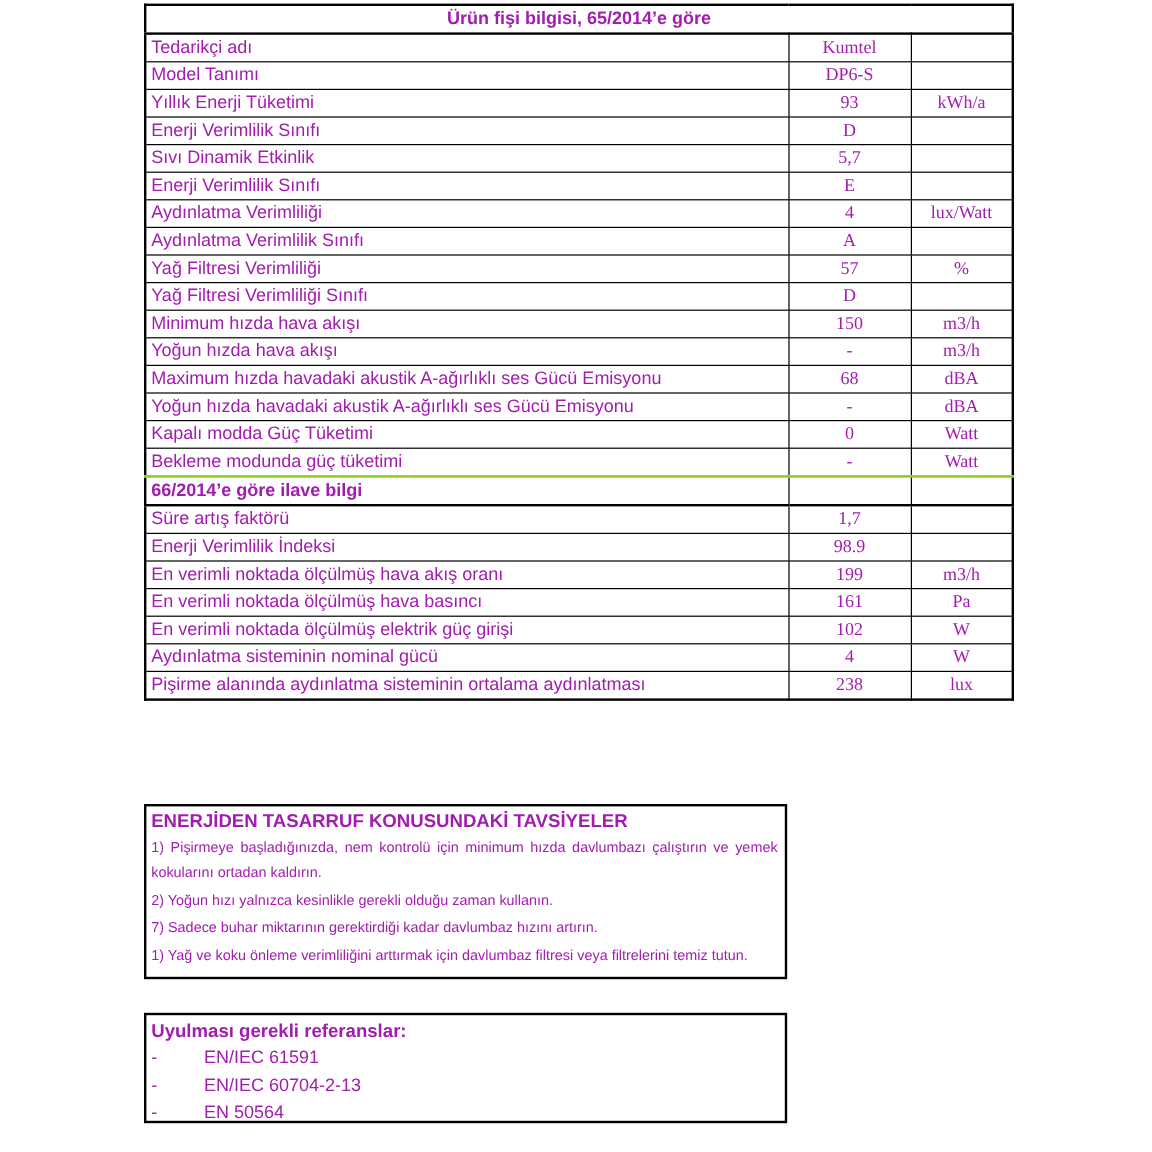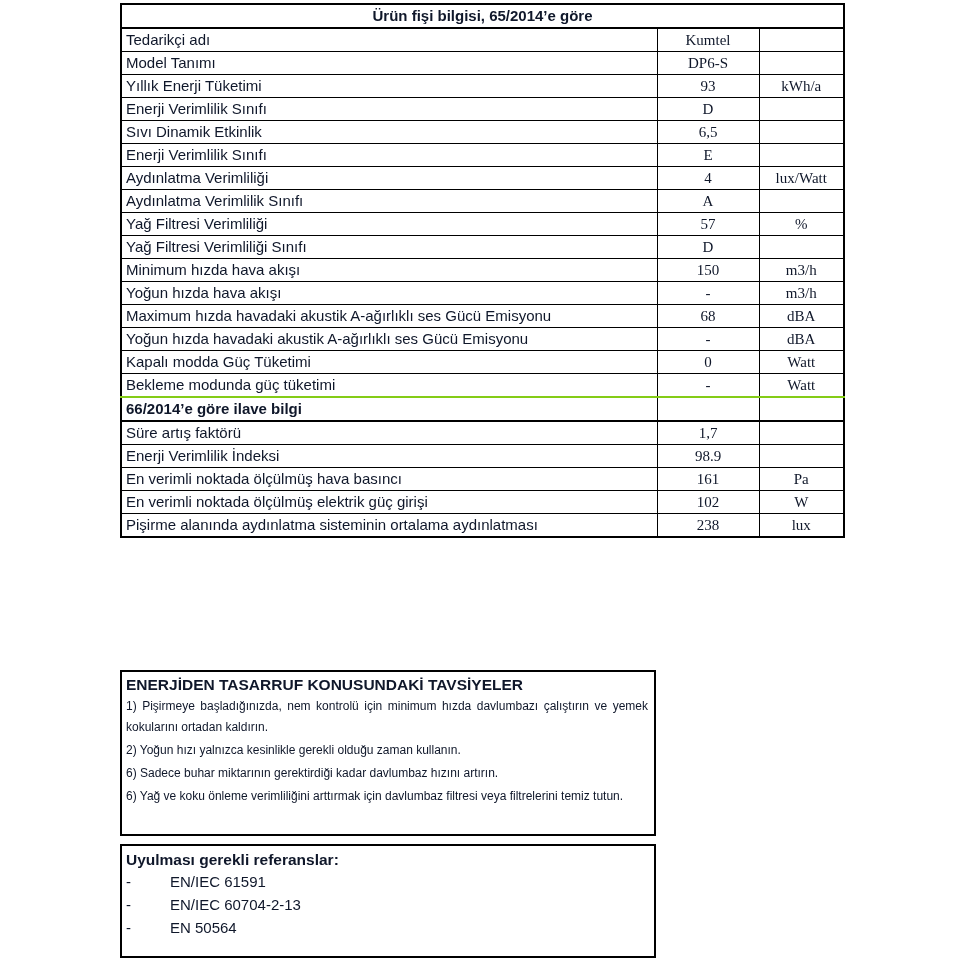--- a/index.html
+++ b/index.html
@@ -1,21 +1,21 @@
 <!DOCTYPE html>
 <html><head>
 <meta charset="utf-8">
 <style>
   html, body { margin: 0; padding: 0; }
   .page {
     position: relative;
     width: 960px;
     height: 960px;
     background: #ffffff;
-    color: #0f172a;
+    color: #a21caf;
     font-family: "Liberation Sans", sans-serif;
   }
   table.fiche {
     position: absolute;
     left: 120px;
     top: 3px;
     width: 723px;
     border-collapse: collapse;
     table-layout: fixed;
     border: 2px solid #000;
@@ -47,21 +47,21 @@
   table.fiche tr.section-row td {
     border-top: 2px solid #84cc16;
     border-bottom: 2px solid #000;
   }
   table.fiche tr.section-row td.label-cell { font-weight: bold; }
   .advice-box {
     position: absolute;
     left: 120px;
     top: 670px;
     width: 536px;
-    height: 166px;
+    height: 146px;
     box-sizing: border-box;
     border: 2px solid #000;
     padding: 2px 6px 0 4px;
   }
   .advice-title {
     font-weight: bold;
     font-size: 15.5px;
     line-height: 21px;
     margin: 0 0 1px 0;
   }
@@ -69,21 +69,21 @@
     margin: 0 0 2px 0;
     font-size: 12px;
     line-height: 21px;
     text-align: justify;
   }
   .refs-box {
     position: absolute;
     left: 120px;
     top: 844px;
     width: 536px;
-    height: 114px;
+    height: 92px;
     box-sizing: border-box;
     border: 2px solid #000;
     padding: 3px 6px 0 4px;
   }
   .refs-title {
     font-weight: bold;
     font-size: 15.5px;
     line-height: 21px;
     margin: 0;
   }
@@ -125,21 +125,21 @@
           <td class="value-cell">93</td>
           <td class="unit-cell">kWh/a</td>
         </tr>
         <tr>
           <td class="label-cell">Enerji Verimlilik Sınıfı</td>
           <td class="value-cell">D</td>
           <td class="unit-cell"></td>
         </tr>
         <tr>
           <td class="label-cell">Sıvı Dinamik Etkinlik</td>
-          <td class="value-cell">6,5</td>
+          <td class="value-cell">5,7</td>
           <td class="unit-cell"></td>
         </tr>
         <tr>
           <td class="label-cell">Enerji Verimlilik Sınıfı</td>
           <td class="value-cell">E</td>
           <td class="unit-cell"></td>
         </tr>
         <tr>
           <td class="label-cell">Aydınlatma Verimliliği</td>
           <td class="value-cell">4</td>
@@ -199,44 +199,54 @@
           <td class="label-cell">Süre artış faktörü</td>
           <td class="value-cell">1,7</td>
           <td class="unit-cell"></td>
         </tr>
         <tr>
           <td class="label-cell">Enerji Verimlilik İndeksi</td>
           <td class="value-cell">98.9</td>
           <td class="unit-cell"></td>
         </tr>
         <tr>
+          <td class="label-cell">En verimli noktada ölçülmüş hava akış oranı</td>
+          <td class="value-cell">199</td>
+          <td class="unit-cell">m3/h</td>
+        </tr>
+        <tr>
           <td class="label-cell">En verimli noktada ölçülmüş hava basıncı</td>
           <td class="value-cell">161</td>
           <td class="unit-cell">Pa</td>
         </tr>
         <tr>
           <td class="label-cell">En verimli noktada ölçülmüş elektrik güç girişi</td>
           <td class="value-cell">102</td>
+          <td class="unit-cell">W</td>
+        </tr>
+        <tr>
+          <td class="label-cell">Aydınlatma sisteminin nominal gücü</td>
+          <td class="value-cell">4</td>
           <td class="unit-cell">W</td>
         </tr>
         <tr>
           <td class="label-cell">Pişirme alanında aydınlatma sisteminin ortalama aydınlatması</td>
           <td class="value-cell">238</td>
           <td class="unit-cell">lux</td>
         </tr>
       </tbody>
   </table>
 
   <div class="advice-box">
     <p class="advice-title">ENERJİDEN TASARRUF KONUSUNDAKİ TAVSİYELER</p>
     <div id="advice-items">
         <p class="advice-item">1) Pişirmeye başladığınızda, nem kontrolü için minimum hızda davlumbazı çalıştırın ve yemek kokularını ortadan kaldırın.</p>
         <p class="advice-item">2) Yoğun hızı yalnızca kesinlikle gerekli olduğu zaman kullanın.</p>
-        <p class="advice-item">6) Sadece buhar miktarının gerektirdiği kadar davlumbaz hızını artırın.</p>
-        <p class="advice-item">6) Yağ ve koku önleme verimliliğini arttırmak için davlumbaz filtresi veya filtrelerini temiz tutun.</p>
+        <p class="advice-item">7) Sadece buhar miktarının gerektirdiği kadar davlumbaz hızını artırın.</p>
+        <p class="advice-item">1) Yağ ve koku önleme verimliliğini arttırmak için davlumbaz filtresi veya filtrelerini temiz tutun.</p>
       </div>
   </div>
 
   <div class="refs-box">
     <p class="refs-title">Uyulması gerekli referanslar:</p>
     <div id="ref-items">
         <div class="ref-item">
           <span class="ref-dash">-</span>
           <span>EN/IEC 61591</span>
         </div>

